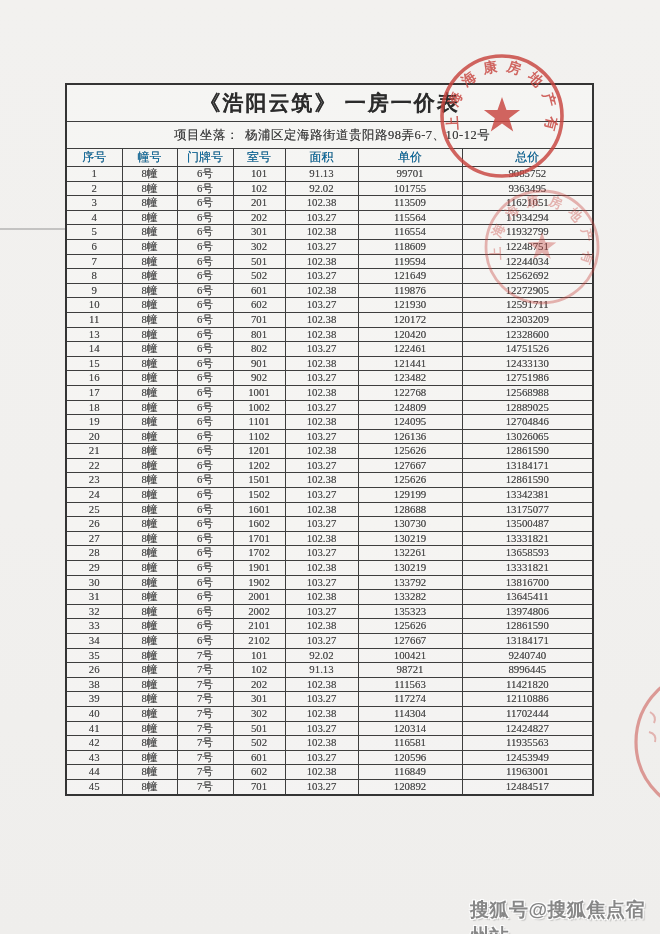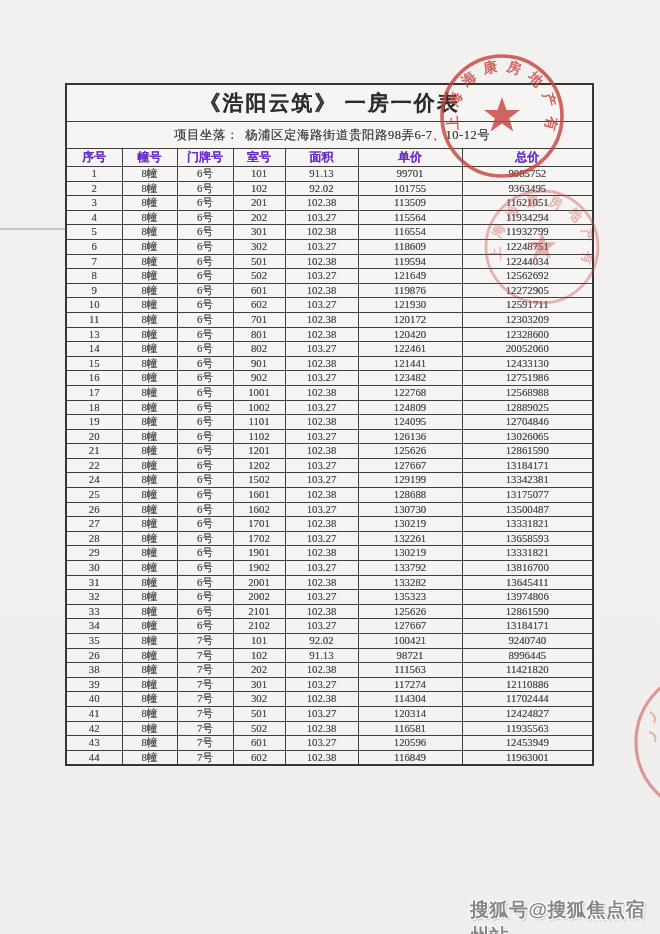--- a/index.html
+++ b/index.html
@@ -23,21 +23,21 @@
     overflow:hidden;white-space:nowrap;
     text-shadow:0 0 .5px rgba(70,70,70,.7);
   }
   .title-row td{
     height:36px;font-size:21px;font-weight:bold;letter-spacing:2px;color:#2b2b2b;margin-top:32px;
   }
   .location-row td{
     height:26px;text-align:center;font-size:12.5px;padding-left:5px;color:#3d3d3d;letter-spacing:.5px;
   }
   .location-row .loc-label{margin-right:6px;}
-  .header-row th{height:17px;font-size:12px;font-weight:bold;color:#6d28d9;}
+  .header-row th{height:17px;font-size:12px;font-weight:normal;color:#0369a1;}
   .data-row td{height:13.6px;font-size:10.8px;line-height:13.6px;color:#4a4a4a;}
   
   .stamp{position:absolute;pointer-events:none;}
   #stamp-main{left:432px;top:46px;opacity:.82;}
   #stamp-faint{left:477px;top:182px;opacity:.38;}
   #stamp-edge{left:628px;top:662px;opacity:.5;}
   .seal-curved-text{font-family:"Liberation Serif","DejaVu Serif",serif;font-weight:bold;}
   
   .watermark{
     position:absolute;left:470px;top:897px;
@@ -189,21 +189,21 @@
           <td>120420</td>
           <td>12328600</td>
         </tr>
         <tr class="data-row">
           <td>14</td>
           <td>8幢</td>
           <td>6号</td>
           <td>802</td>
           <td>103.27</td>
           <td>122461</td>
-          <td>20052060</td>
+          <td>14751526</td>
         </tr>
         <tr class="data-row">
           <td>15</td>
           <td>8幢</td>
           <td>6号</td>
           <td>901</td>
           <td>102.38</td>
           <td>121441</td>
           <td>12433130</td>
         </tr>
@@ -262,20 +262,29 @@
           <td>12861590</td>
         </tr>
         <tr class="data-row">
           <td>22</td>
           <td>8幢</td>
           <td>6号</td>
           <td>1202</td>
           <td>103.27</td>
           <td>127667</td>
           <td>13184171</td>
+        </tr>
+        <tr class="data-row">
+          <td>23</td>
+          <td>8幢</td>
+          <td>6号</td>
+          <td>1501</td>
+          <td>102.38</td>
+          <td>125626</td>
+          <td>12861590</td>
         </tr>
         <tr class="data-row">
           <td>24</td>
           <td>8幢</td>
           <td>6号</td>
           <td>1502</td>
           <td>103.27</td>
           <td>129199</td>
           <td>13342381</td>
         </tr>
@@ -442,20 +451,29 @@
           <td>12453949</td>
         </tr>
         <tr class="data-row">
           <td>44</td>
           <td>8幢</td>
           <td>7号</td>
           <td>602</td>
           <td>102.38</td>
           <td>116849</td>
           <td>11963001</td>
+        </tr>
+        <tr class="data-row">
+          <td>45</td>
+          <td>8幢</td>
+          <td>7号</td>
+          <td>701</td>
+          <td>103.27</td>
+          <td>120892</td>
+          <td>12484517</td>
         </tr>
       </tbody>
   </table>
 
   <svg id="stamp-main" class="stamp" width="140" height="140" viewBox="0 0 140 140">
     <circle cx="70" cy="70" r="60" fill="none" stroke-width="3.6" stroke="#c8453f"></circle>
     <polygon points="70,51 74.5,63.9 88.1,64.1 77.2,72.3 81.2,85.4 70,77.6 58.8,85.4 62.8,72.3 51.9,64.1 65.5,63.9" fill="#c8453f"></polygon>
     <defs>
       <path id="seal-arc-main" d="M 27.7,85.4 A 45,45 0 1 1 112.3,85.4" fill="none"></path>
     </defs>

